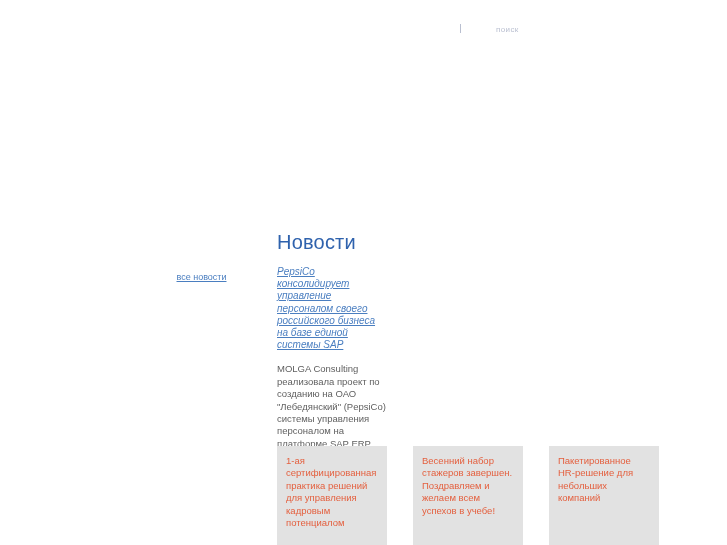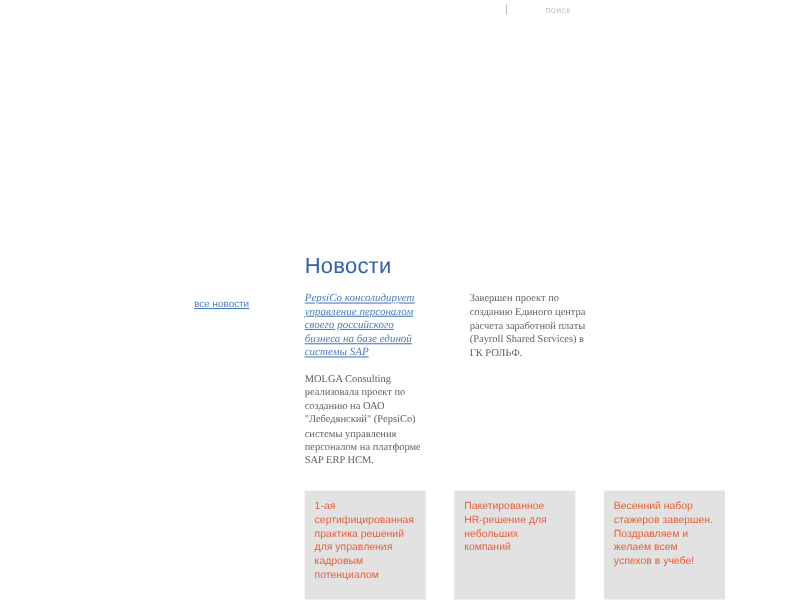--- a/index.html
+++ b/index.html
@@ -22,21 +22,21 @@
   .header {
     position: absolute;
     left: 0;
     top: 0;
     width: 727px;
     height: 60px;
   }
   .search-box {
     position: absolute;
     left: 455px;
-    top: 4px;
+    top: 24px;
     width: 75px;
     height: 14px;
     display: flex;
     align-items: flex-start;
   }
   .search-caret {
     width: 1px;
     height: 9px;
     background: #b9bfd0;
     margin-left: 5px;
@@ -92,22 +92,21 @@
     display: inline;
   }
 
   
   .news-row {
     position: absolute;
     left: 277px;
     top: 266px;
     width: 410px;
     display: flex;
-    gap: 40px;
-    font-family: Liberation Serif, serif;
+    gap: 26px;
   }
   .news-col {
     width: 110px;
   }
   .news-headline {
     font-size: 10px;
     line-height: 12.2px;
     font-style: italic;
     color: #4a7ec0;
     text-decoration: underline;
@@ -165,32 +164,31 @@
 
 <div class="news-row">
 
   <div class="news-col">
     <a class="news-headline">PepsiCo консолидирует управление персоналом своего российского бизнеса на базе единой системы SAP</a>
     <p class="news-body">MOLGA Consulting реализовала проект по созданию на ОАО "Лебедянский" (PepsiCo) системы управления персоналом на платформе SAP ERP HCM.</p>
   </div>
 
 
   <div class="news-col">
-    <p class="news-body">Завершен проект по созданию Единого центра расчета заработной платы (Payroll Shared Services) в ГК РОЛЬФ.</p>
   </div>
 
 </div>
 
 <div class="promo-row">
 
   <div class="promo-box">
     <p class="promo-text">1-ая сертифицированная практика решений для управления кадровым потенциалом</p>
   </div>
 
   <div class="promo-box">
-    <p class="promo-text">Пакетированное HR-решение для небольших компаний</p>
+    <p class="promo-text">Весенний набор стажеров завершен. Поздравляем и желаем всем успехов в учебе!</p>
   </div>
 
   <div class="promo-box">
-    <p class="promo-text">Весенний набор стажеров завершен. Поздравляем и желаем всем успехов в учебе!</p>
+    <p class="promo-text">Пакетированное HR-решение для небольших компаний</p>
   </div>
 
 </div>
 
 </body></html>

